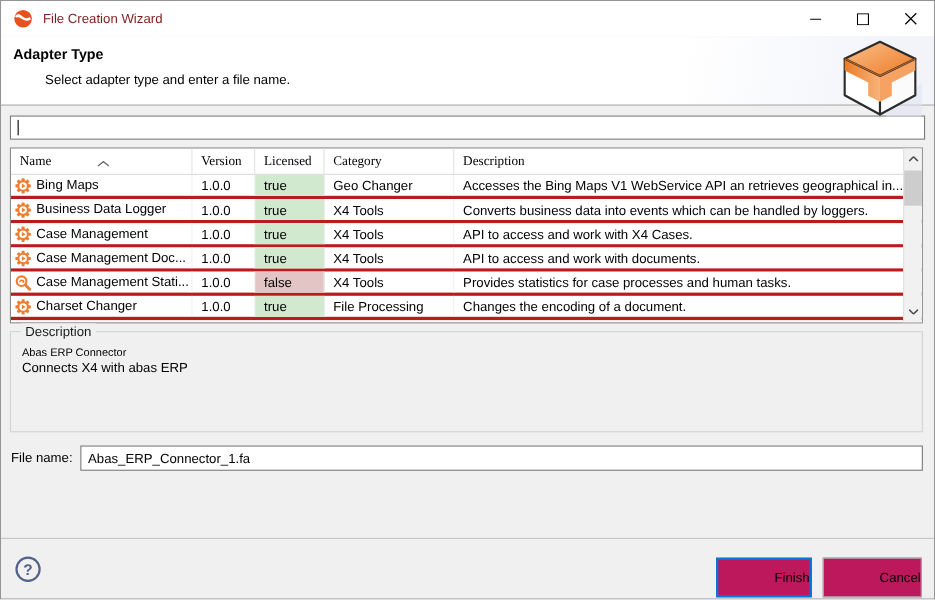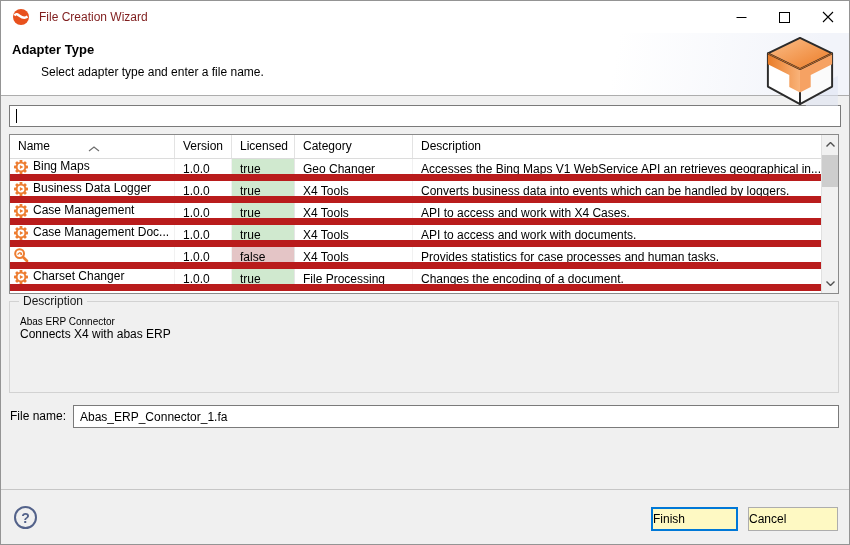--- a/index.html
+++ b/index.html
@@ -25,24 +25,24 @@
   .client { position:absolute; top:96px; left:0; right:0; height:394px; background:#f0f0f0; }
 
   .search-wrap { position:absolute; top:8px; left:8px; width:832px; height:22px; }
   .search-wrap input { width:100%; height:100%; border:1px solid #7a7a7a; background:#fff; padding:2px 6px; font:12px "Liberation Sans",sans-serif; outline:none; }
   .caret { position:absolute; left:7px; top:4px; width:1px; height:14px; background:#000; }
 
   
   .table { position:absolute; top:37px; left:8px; width:830px; height:160px; background:#fff; border:1px solid #8a8a8a; }
   .tgrid { display:grid; grid-template-columns:165px 57px 63px 118px 1fr; }
   .thead { height:24px; margin-right:17px; border-bottom:1px solid #dcdcdc; position:relative; }
-  .th { line-height:23px; padding-left:8px; border-right:1px solid #e3e3e3; position:relative; overflow:hidden; white-space:nowrap; }
+  .th { line-height:23px; padding-left:8px; border-right:1px solid #e3e3e3; position:relative; overflow:hidden; white-space:nowrap;font-family:Liberation Serif, serif; }
   .th:last-child { border-right:none; }
   .sort-ind { position:absolute; left:78px; top:2px; }
-  .trow { height:22px; margin-right:0; border-bottom:7px solid #b91c1c; background:#fff; }
+  .trow { height:22px; margin-right:0; border-bottom:3px solid #b91c1c; background:#fff; }
   .td { line-height:21px; padding-left:8px; border-right:1px solid #f1f1f1; overflow:hidden; white-space:nowrap; text-overflow:ellipsis; }
   .td:last-child { border-right:none; }
   .td-name { padding-left:3px; display:flex; align-items:center; }
   .adapter-icon { width:16px; height:16px; margin-right:4px; flex:0 0 16px; display:inline-block; }
   .adapter-icon svg { display:block; }
   .td-lic { border-right:1px solid #e6e6e6; }
 
   
   .vscroll { position:absolute; top:0; right:0; bottom:0; width:17px; background:#f1f1f1; border-left:1px solid #e0e0e0; }
   .vs-btn { position:absolute; left:0; width:16px; height:17px; display:flex; align-items:center; justify-content:center; }
@@ -55,21 +55,21 @@
   .groupbox .gb-title { margin:14px 0 0 10px; font-size:10px; font-weight:normal; }
   .groupbox .gb-text { margin:0 0 0 10px; font-size:12px; }
 
   
   .fn-label { position:absolute; top:312px; left:9px; font-size:12px;text-align:center; }
   .fn-input { position:absolute; top:308px; left:72px; width:766px; height:23px; border:1px solid #7a7a7a; background:#fff; padding:2px 6px; font:12px "Liberation Sans",sans-serif; outline:none; }
 
   
   .footer { position:absolute; left:0; right:0; bottom:0; height:55px; background:#f0f0f0; border-top:1px solid #c6c6c6; }
   .help-btn { position:absolute; left:13px; top:16px; width:23px; height:23px; border:2px solid #53628a; border-radius:50%; background:transparent; color:#53628a; font:bold 14px "Liberation Sans",sans-serif; display:flex; align-items:center; justify-content:center; cursor:default; }
-  .btn { position:absolute; top:17px; height:24px; background:#fef9c3; font:12px "Liberation Sans",sans-serif; text-align:left; cursor:default; }
+  .btn { position:absolute; top:17px; height:36px; background:#be185d; font:12px "Liberation Sans",sans-serif; text-align:right; cursor:default; }
   .btn-finish { left:650px; width:87px; border:2px solid #0078d7; }
   .btn-cancel { left:747px; width:90px; border:1px solid #adadad; }
 </style>
 </head>
 <body>
 
 <div class="dialog">
 
   <div class="titlebar">
     <span class="app-icon">
@@ -237,20 +237,21 @@
           <div class="trow tgrid">
     <div class="td td-name">
       <span class="adapter-icon">
                 <svg width="16" height="16" viewBox="0 0 16 16">
     <circle cx="6.6" cy="6.6" r="4.4" fill="#fff" stroke="#ed7d31" stroke-width="2"></circle>
     <line x1="10" y1="10" x2="14" y2="14" stroke="#ed7d31" stroke-width="2.6" stroke-linecap="round"></line>
     <path d="M4.6,7.6 Q6.4,4.4 8.6,6.8" fill="none" stroke="#ed7d31" stroke-width="1.3"></path>
     <polygon points="8.9,5.6 9.2,8.2 6.9,7.6" fill="#ed7d31"></polygon>
   </svg>
               </span>
+      <span class="cell-label">Case Management Stati...</span>
     </div>
     <div class="td">1.0.0</div>
     <div class="td td-lic" style="background: rgb(228, 197, 198);">false</div>
     <div class="td">X4 Tools</div>
     <div class="td">Provides statistics for case processes and human tasks.</div>
   </div>
           <div class="trow tgrid">
     <div class="td td-name">
       <span class="adapter-icon">
                 <svg width="16" height="16" viewBox="0 0 16 16">

